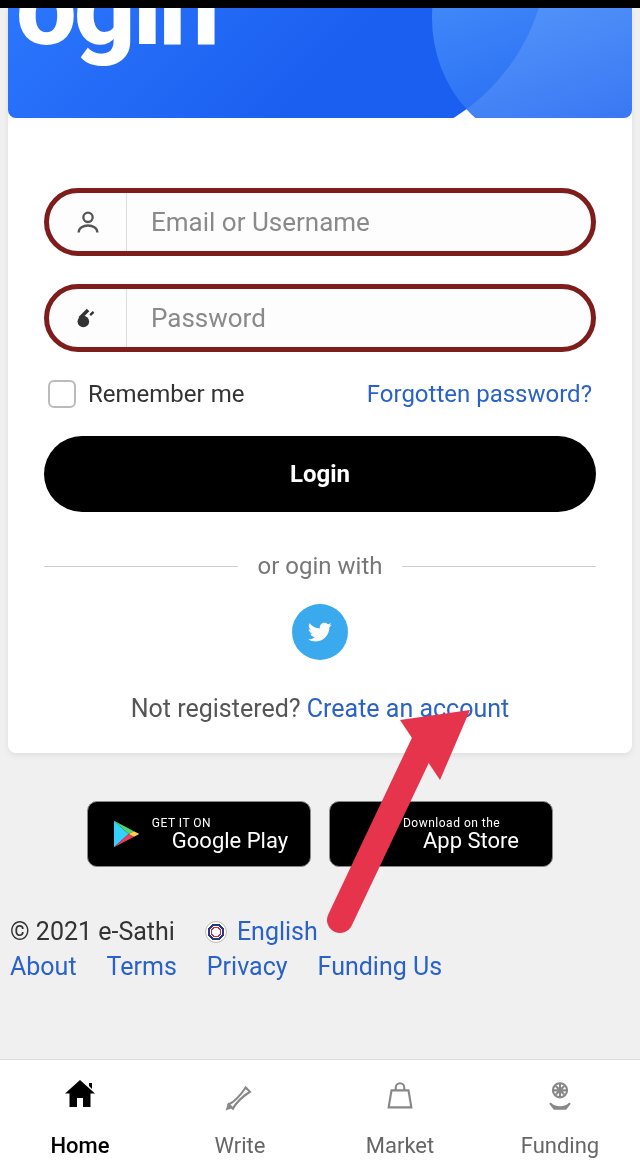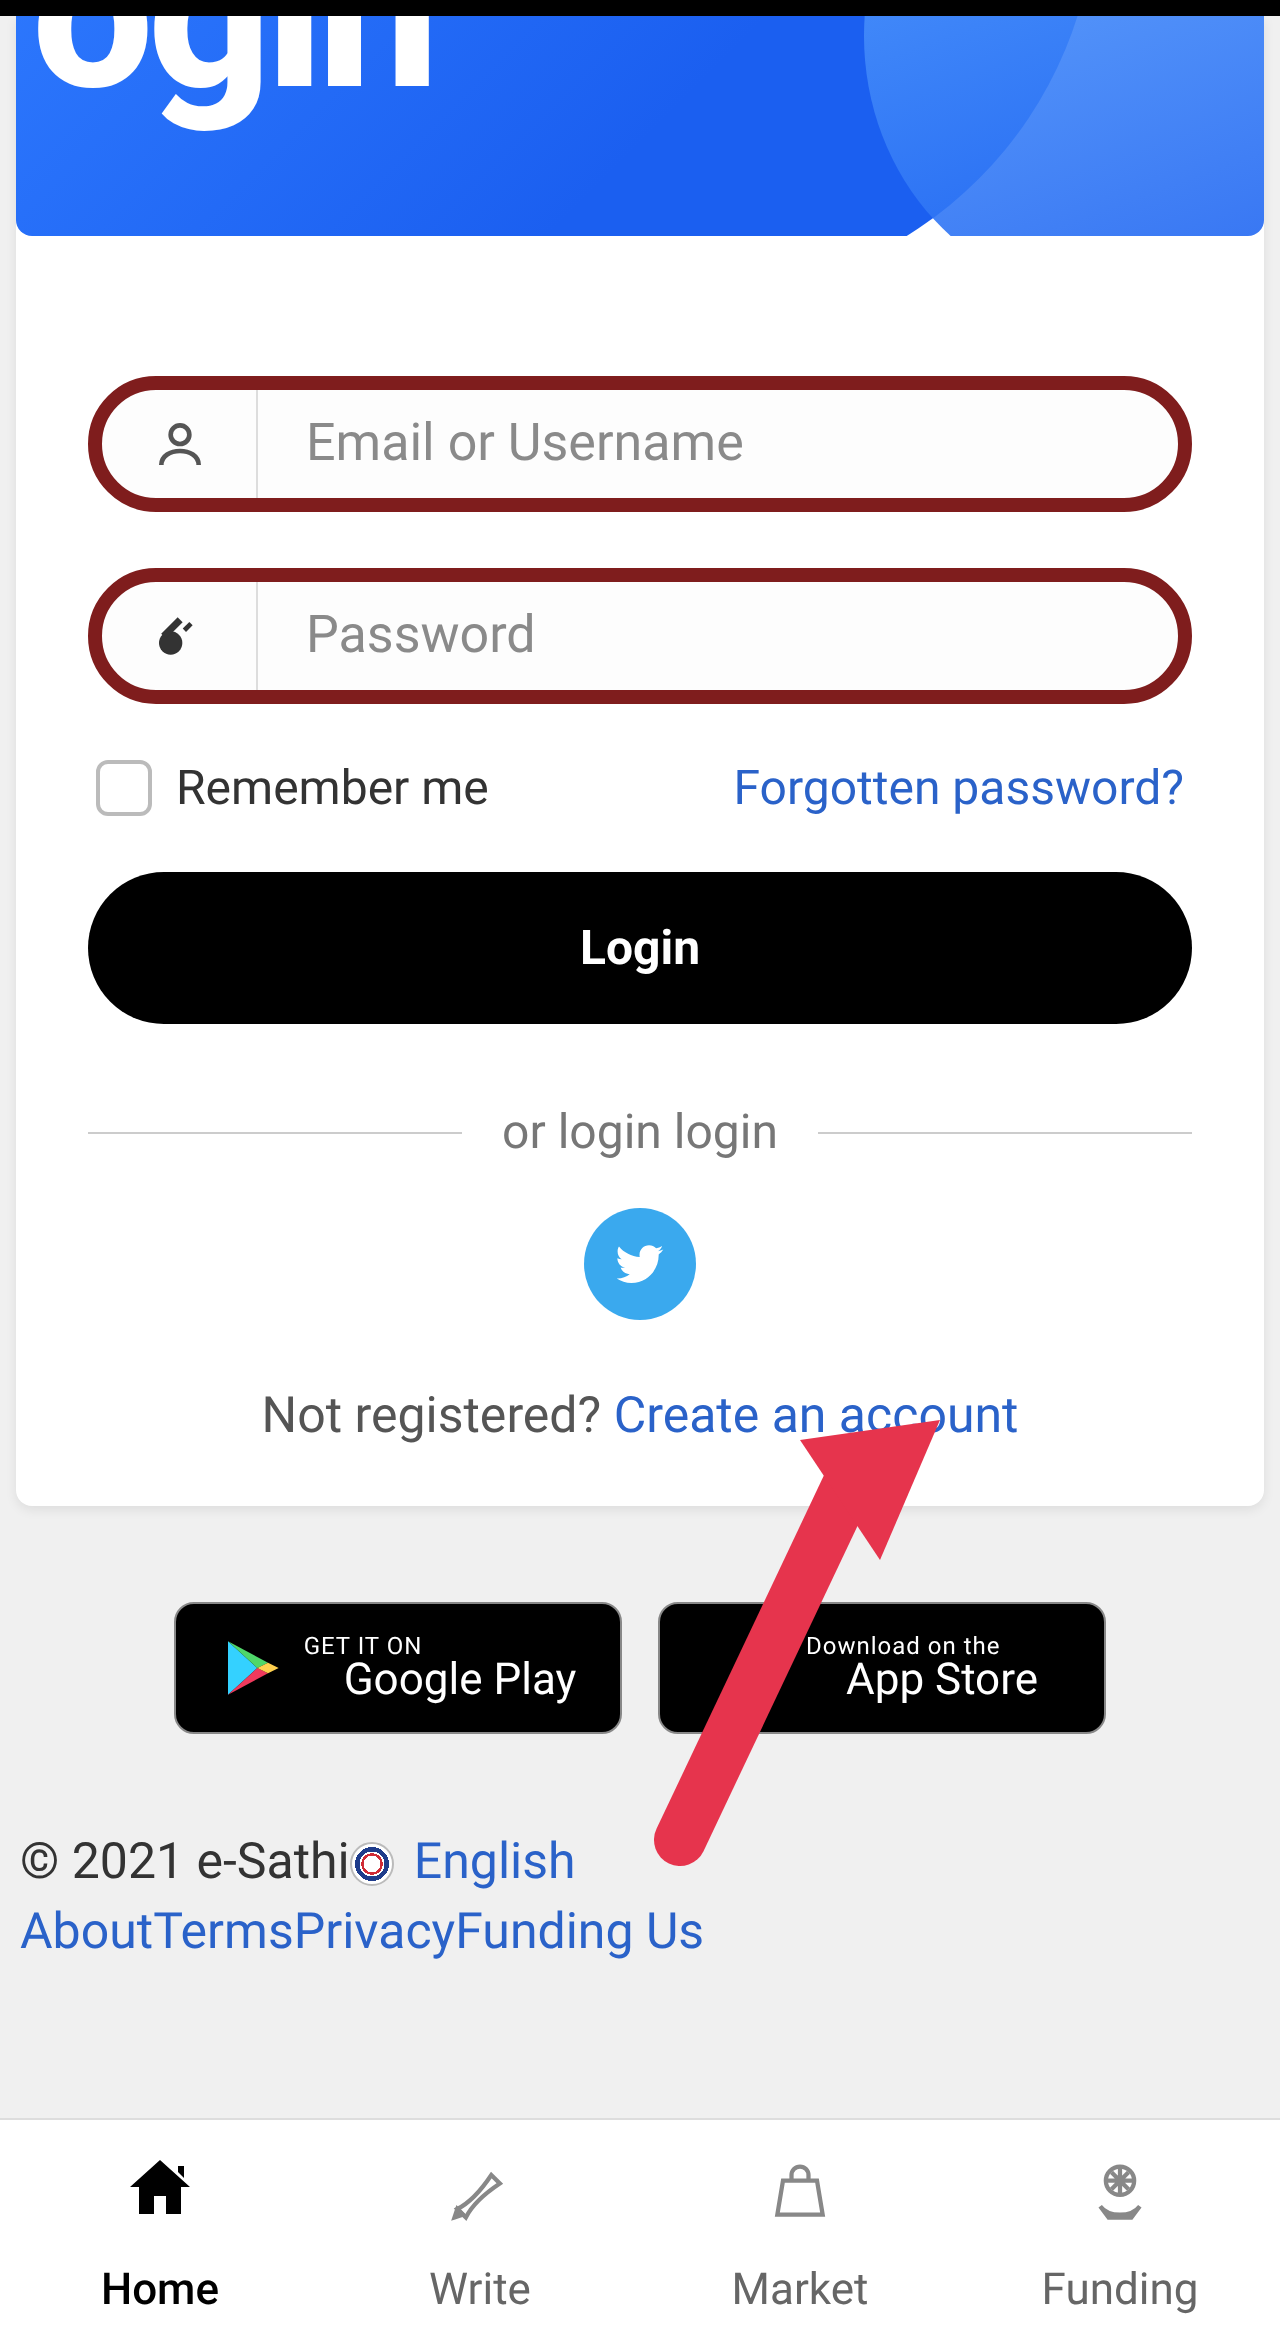--- a/index.html
+++ b/index.html
@@ -44,21 +44,21 @@
     font-size: 108px;
     font-weight: 800;
     letter-spacing: -3px;
   }
 
   .form { padding: 70px 36px 0 36px; }
 
   .input-group {
     display: flex;
     align-items: center;
-    border: 7px solid #7f1d1d;
+    border: 5px solid #7f1d1d;
     border-radius: 999px;
     height: 68px;
     margin-bottom: 28px;
     background: #fdfdfd;
   }
   .input-icon {
     width: 78px;
     display: flex;
     align-items: center;
     justify-content: center;
@@ -130,21 +130,21 @@
     height: 66px;
     display: flex;
     align-items: center;
     justify-content: center;
     gap: 10px;
   }
   .store-text .s-sm { color: #fff; font-size: 12px; letter-spacing: .5px; }
   .store-text .s-lg { color: #ffffff; font-size: 22px; font-weight: 400; margin-top: -2px; margin-left: 20px; }
 
   .footer { padding: 8px 10px 0 10px; }
-  .f-row { display: flex; align-items: center; font-size: 25px; margin-bottom: 6px; color: #333; flex-wrap: wrap; }
+  .f-row { display: flex; gap: 30px; align-items: center; font-size: 25px; margin-bottom: 6px; color: #333; flex-wrap: wrap; }
   .f-row a { color: #2a62c9; text-decoration: none; }
   .flag {
     width: 22px; height: 22px; border-radius: 50%;
     background: radial-gradient(circle at center, #fff 30%, #cf2b36 30% 38%, #fff 38% 44%, #1e3c8b 44% 60%, #fff 60%);
     border: 1px solid #bbb;
     display:inline-block;
   }
 
   .arrow { position: absolute; left: 300px; top: 700px; pointer-events:none; }
 
@@ -209,21 +209,21 @@
         <span class="chkbox"></span>
         <span>Remember me</span>
       </label>
       <a class="forgot">Forgotten password?</a>
     </div>
 
     <button class="login-btn">Login</button>
 
     <div class="divider">
       <span class="line"></span>
-      <span class="div-text">or login login</span>
+      <span class="div-text">or ogin with</span>
       <span class="line"></span>
     </div>
 
     <div class="social">
       <div class="tw">
         <svg width="28" height="28" viewBox="0 0 24 24" fill="#fff">
             <path d="M22 5.8c-.7.3-1.5.6-2.3.7.8-.5 1.5-1.3 1.8-2.2-.8.5-1.7.8-2.6 1-.8-.8-1.8-1.3-3-1.3-2.3 0-4.1 1.8-4.1 4.1 0 .3 0 .6.1.9C8.3 8.8 5.1 7.1 3 4.5c-.4.6-.6 1.3-.6 2.1 0 1.4.7 2.7 1.8 3.4-.7 0-1.3-.2-1.9-.5 0 2 1.4 3.7 3.3 4-.3.1-.7.1-1.1.1-.3 0-.5 0-.8-.1.5 1.6 2.1 2.8 3.9 2.9-1.4 1.1-3.2 1.8-5.2 1.8H2c1.8 1.2 4 1.9 6.3 1.9 7.5 0 11.7-6.3 11.7-11.7v-.5c.8-.6 1.5-1.3 2-2.1z"></path>
           </svg>
       </div>
     </div>

